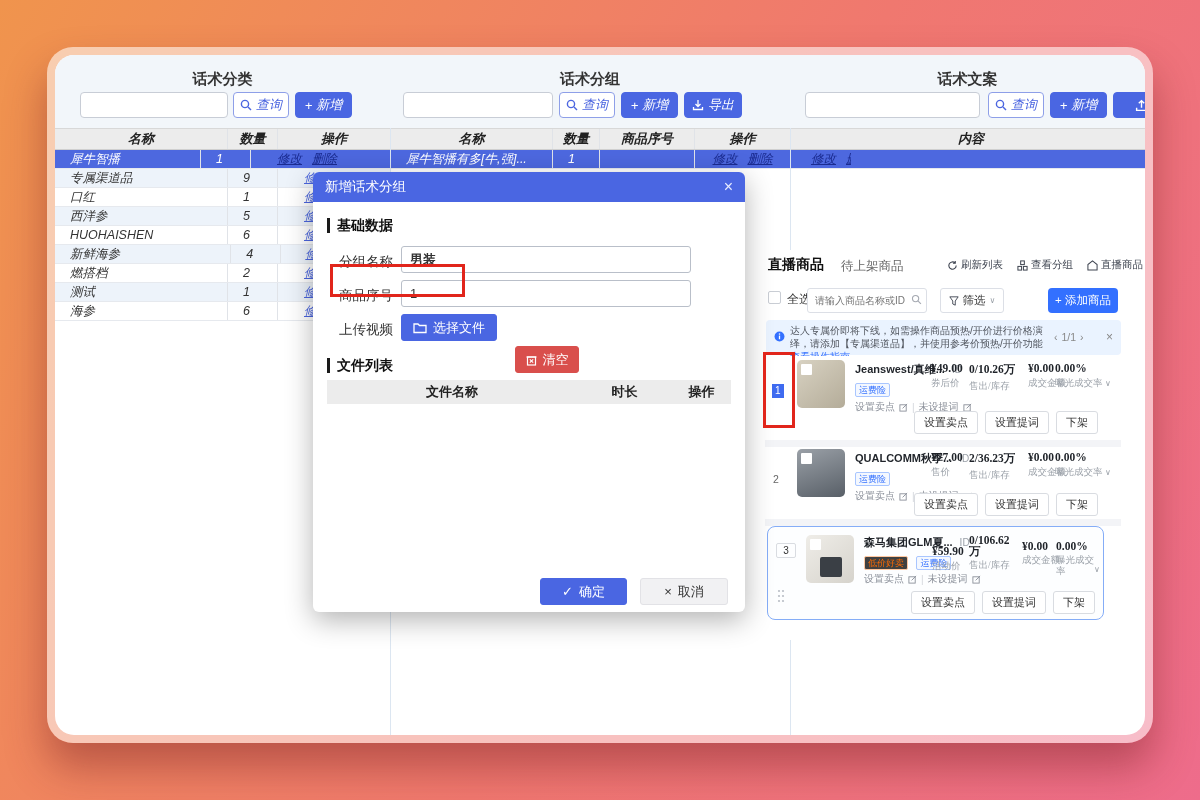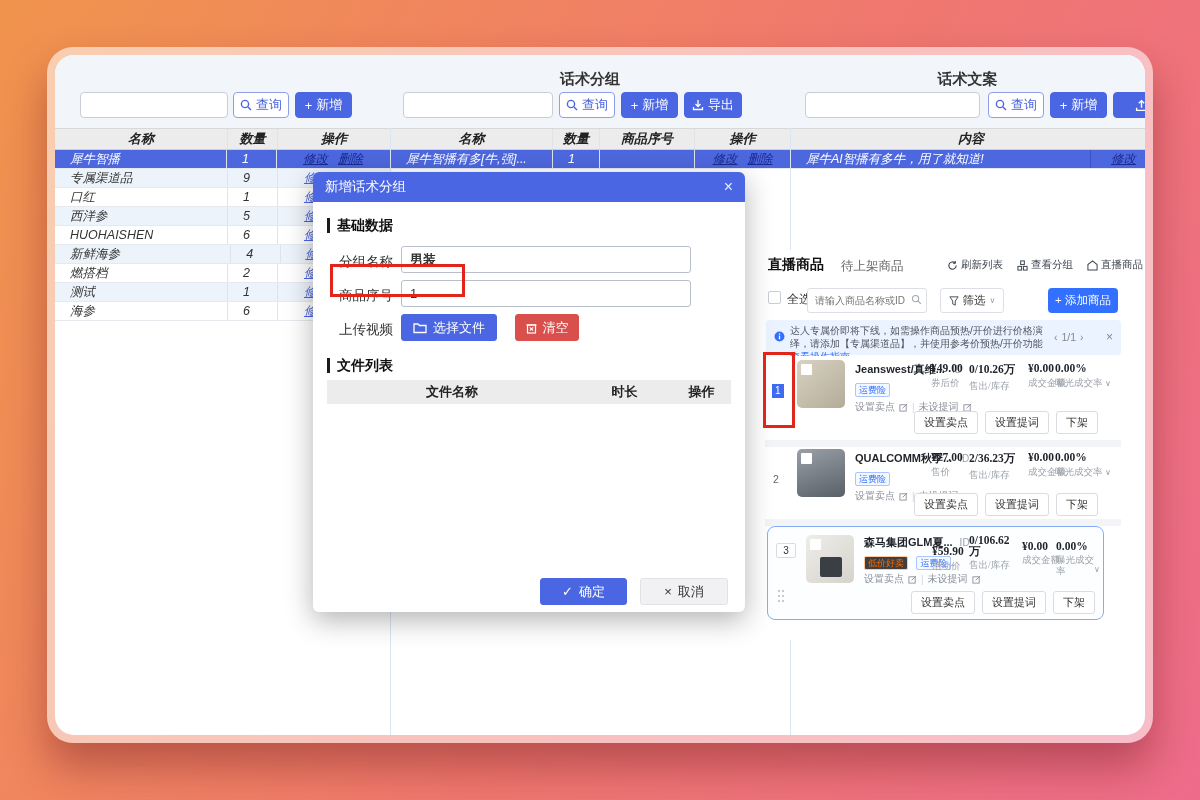--- a/index.html
+++ b/index.html
@@ -10,24 +10,24 @@
           background:rgba(255,255,255,0.55); border-radius:26px;
           box-shadow:0 24px 42px rgba(120,30,35,0.45); }
   .win { position:absolute; left:8px; top:8px; width:1090px; height:680px;
          background:#ffffff; border-radius:19px; overflow:hidden; }
   .topstrip { position:absolute; left:0; top:0; width:1090px; height:73px; background:#F2F6FA; }
   .vdiv { position:absolute; top:73px; bottom:0; width:1px; background:#DCE6F1; z-index:1; }
   .ptitle { position:absolute; top:15px; text-align:center; font-size:15px; font-weight:bold; color:#333; }
   .inp { position:absolute; top:37px; height:26px; border:1px solid #C8CDD6; border-radius:4px;
          background:#fff; font-size:13px; padding:0 8px; color:#333; }
   .btn { position:absolute; display:inline-flex; align-items:center; justify-content:center; gap:4px;
-         border-radius:4px; font-size:13px; height:26px; padding:0 8px; cursor:pointer; white-space:nowrap; }
+         border-radius:4px; font-size:13px; height:26px; padding:0 8px; cursor:pointer; white-space:nowrap;font-style:italic; }
   .btn-outline { background:#fff; border:1px solid #8E9FE8; color:#4C66E0; }
   .btn-primary { background:#4A66E2; border:1px solid #4A66E2; color:#fff; }
-  .btn-danger  { background:#D94F4C; border:1px solid #D94F4C; color:#fff; }
+  .btn-danger  { background:#D94F4C; border:1px solid #D94F4C; color:#fff;margin-top:32px; }
   .btn-ghost   { background:#F1F1F3; border:1px solid #E2E2E6; color:#333; }
   .tbl { position:absolute; z-index:2; }
   .t-head { display:flex; height:22px; background:#ECECEC; border-top:1px solid #D8D8D8;
             border-bottom:1px solid #CFCFCF; font-size:13px; font-weight:bold; color:#222; }
   .t-row { display:flex; height:19px; background:#fff; border-bottom:1px solid #E6E9EE;
            font-size:12.5px; color:#333; }
   .t-row.alt { background:#EDF3FA; }
   .t-row.sel { background:#4D68DF; color:#fff; }
   .cell { display:flex; align-items:center; padding:0 15px; height:100%; overflow:hidden;
           white-space:nowrap; border-right:1px solid #E0E3E8;font-style:italic; }
@@ -88,20 +88,21 @@
 <body>
 
 <div class="bg">
 <div class="ring">
 <div class="win">
 
   <div class="topstrip"></div>
   <div class="vdiv" style="left:335px"></div>
   <div class="vdiv" style="left:735px"></div>
 
+  <div class="ptitle" style="left:0;width:335px">话术分类</div>
   <div class="ptitle" style="left:335px;width:400px">话术分组</div>
   <div class="ptitle" style="left:735px;width:355px">话术文案</div>
 
   <input class="inp" style="left: 25px; width: 148px;">
   <div class="btn btn-outline" style="left:178px;top:37px;width:56px">
     <span>
             <svg width="12" height="12" viewBox="0 0 12 12">
               <circle cx="5" cy="5" r="3.6" fill="none" stroke="#4C66E0" stroke-width="1.4"></circle>
               <line x1="8" y1="8" x2="11" y2="11" stroke="#4C66E0" stroke-width="1.4"></line>
             </svg>
@@ -160,21 +161,21 @@
           </span>
   </div>
 
   <div class="tbl" style="left:0;top:73px;width:335px">
     <div class="t-head">
       <div class="cell c" style="width:173px">名称</div>
       <div class="cell c" style="width:50px">数量</div>
       <div class="cell c" style="width:112px">操作</div>
     </div>
     <div class="t-row sel">
-      <div class="cell" style="width:172px">犀牛智播</div>
+      <div class="cell" style="width:146px">犀牛智播</div>
       <div class="cell" style="width:50px">1</div>
       <div class="cell c" style="width:112px">
               <a class="lnk">修改</a>
               <a class="lnk">删除</a>
             </div>
     </div>
     <div class="t-row alt">
       <div class="cell" style="width:173px">专属渠道品</div>
       <div class="cell" style="width:50px">9</div>
       <div class="cell c" style="width:112px">
@@ -256,21 +257,20 @@
               <a class="lnk">删除</a>
             </div>
     </div>
   </div>
 
   <div class="tbl" style="left:736px;top:73px;width:360px">
     <div class="t-head">
       <div class="cell c" style="width:360px">内容</div>
     </div>
     <div class="t-row sel">
-      <div class="cell" style="width:300px;border-right:1px solid #3B53C4">犀牛AI智播有多牛，用了就知道!</div>
       <div class="cell" style="width:60px">
               <a class="lnk">修改</a>
               <a class="lnk">删除</a>
             </div>
     </div>
   </div>
 
   <div class="prod">
     <div style="position:absolute;left:3px;top:6px;font-size:14px;font-weight:bold;color:#111">直播商品</div>
     <div style="position:absolute;left:76px;top:8px;font-size:12.5px;color:#666">待上架商品</div>

